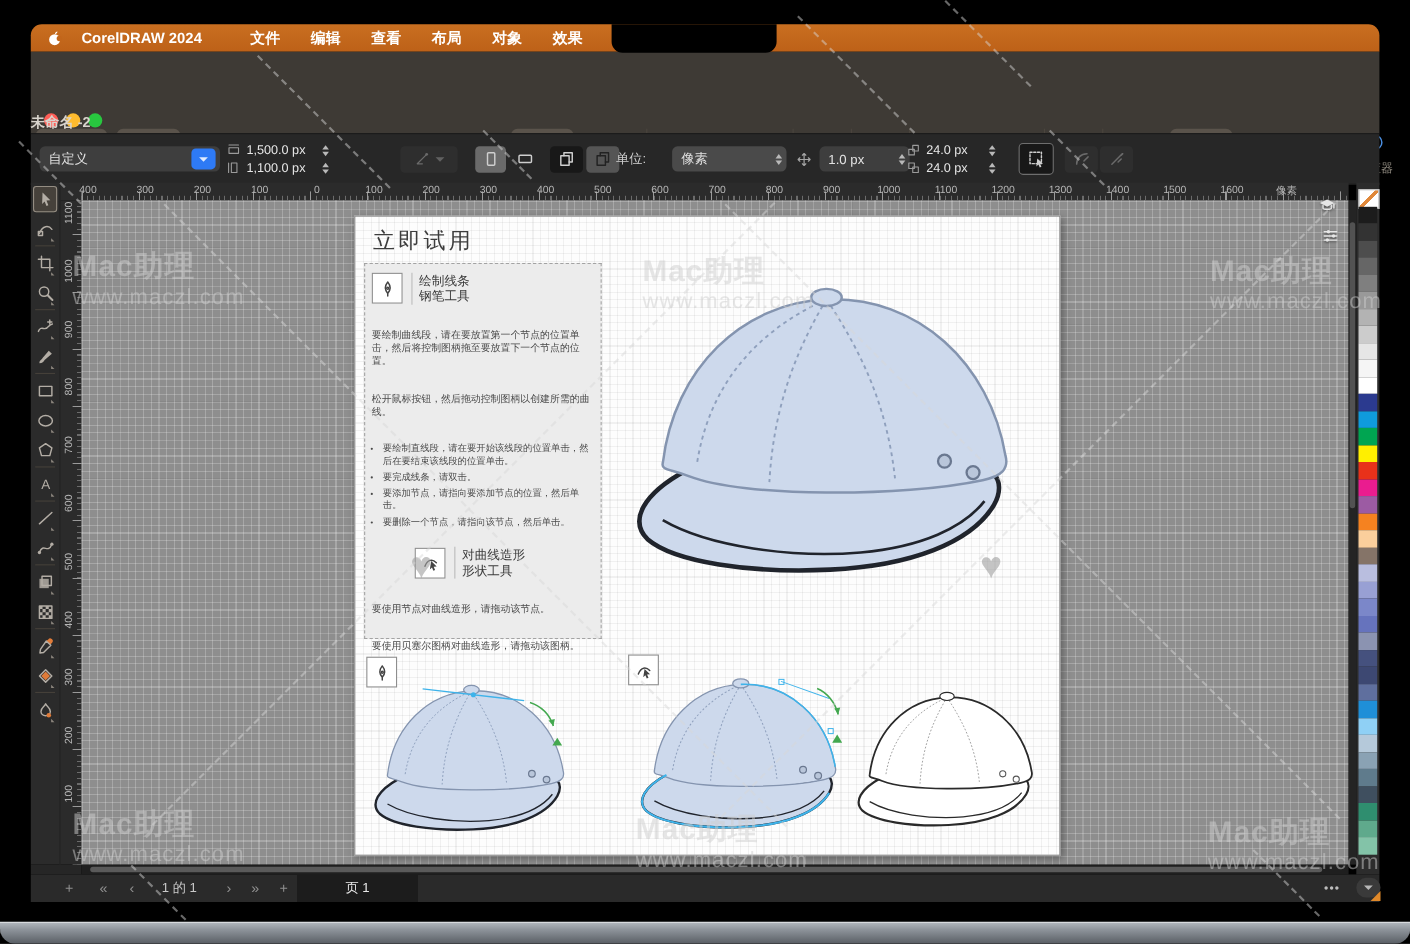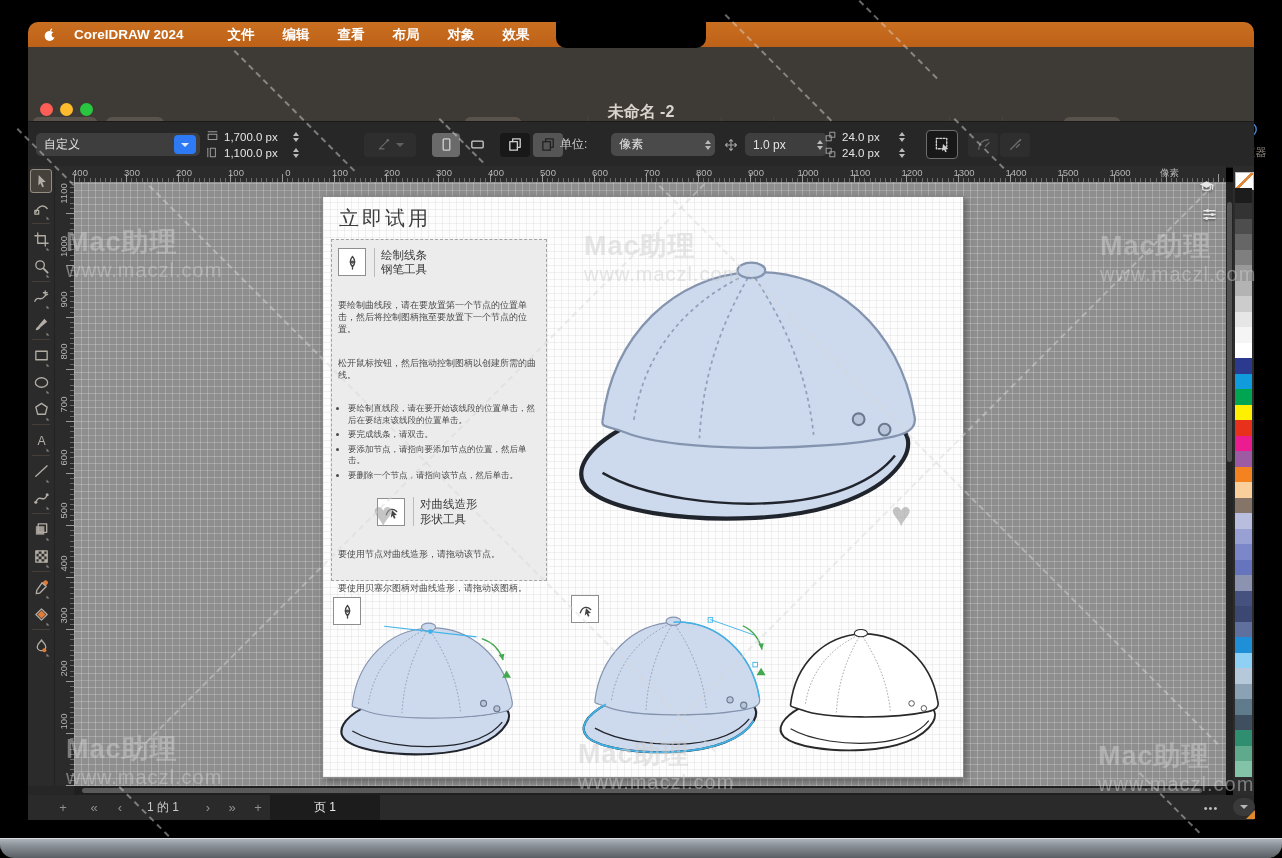--- a/index.html
+++ b/index.html
@@ -10,22 +10,22 @@
     background:linear-gradient(#c96f20,#bd6118);border-radius:10px 10px 0 0;
     display:flex;align-items:center;color:#fff;font-size:13.5px;font-weight:600}
   .menubar .apple{width:16px;height:16px;margin:0 16px 0 14px}
   .app-name{font-weight:700;margin-right:30px;font-size:13.5px}
   .menu-item{margin:0 14px;white-space:nowrap}
   .notch{position:absolute;left:556px;top:22px;width:150px;height:26px;background:#000;
     border-radius:0 0 10px 10px;z-index:6}
   
   .titlebar{position:absolute;left:28px;top:47px;width:1226px;height:74px;background:#3e3a35}
   .tl{position:absolute;top:56px;width:13px;height:13px;border-radius:50%}
-  .win-title{position:absolute;top:55px;left:0;width:100%;text-align:center;color:#d9d4cd;
-    font-size:16px;font-weight:700}
+  .win-title{position:absolute;top:55px;left:0;width:100%;text-align:left;color:#d9d4cd;
+    font-size:13px;font-weight:700}
   .tb-group{position:absolute;top:70px;transform:translateX(-50%);display:flex;
     flex-direction:column;align-items:center;gap:4px}
   .tb-icons{display:flex;align-items:center}
   .tb-btn{width:24px;height:24px;display:flex;align-items:center;justify-content:center;color:#a8a29a}
   .tb-btn.dis{color:#6c665f}
   .tb-btn.accent{color:#4b8fe2}
   .isep{width:1px;height:24px;background:#4b453e;margin:0 14px}
   .tb-label{font-size:11px;color:#8f897f;white-space:nowrap}
   .pill{background:#5a534b;border-radius:6px;height:22px;display:flex;align-items:center;
     padding:0 9px;color:#f2eee8;font-size:12.5px;font-weight:700;gap:7px}
@@ -366,21 +366,21 @@
     </div>
   </div>
   <div class="pb-item" style="left:178px;flex-direction:column;align-items:flex-start;justify-content:center;gap:3px">
     <div style="display:flex;align-items:center;gap:5px">
       <span style="color:#9b9b9b">
           <svg class="ic" style="width:13px;height:13px" viewBox="0 0 18 18">
             <rect x="3" y="6" width="12" height="7" class="s"></rect>
             <path class="s" d="M3,2.5 h12"></path>
           </svg>
         </span>
-      <span class="pb-val" style="width:64px">1,700.0 px</span>
+      <span class="pb-val" style="width:64px">1,500.0 px</span>
       <span class="updown">
           <i class="u"></i>
           <i class="d"></i>
         </span>
     </div>
     <div style="display:flex;align-items:center;gap:5px">
       <span style="color:#9b9b9b">
           <svg class="ic" style="width:13px;height:13px" viewBox="0 0 18 18">
             <rect x="6" y="3" width="7" height="12" class="s"></rect>
             <path class="s" d="M2.5,3 v12"></path>

